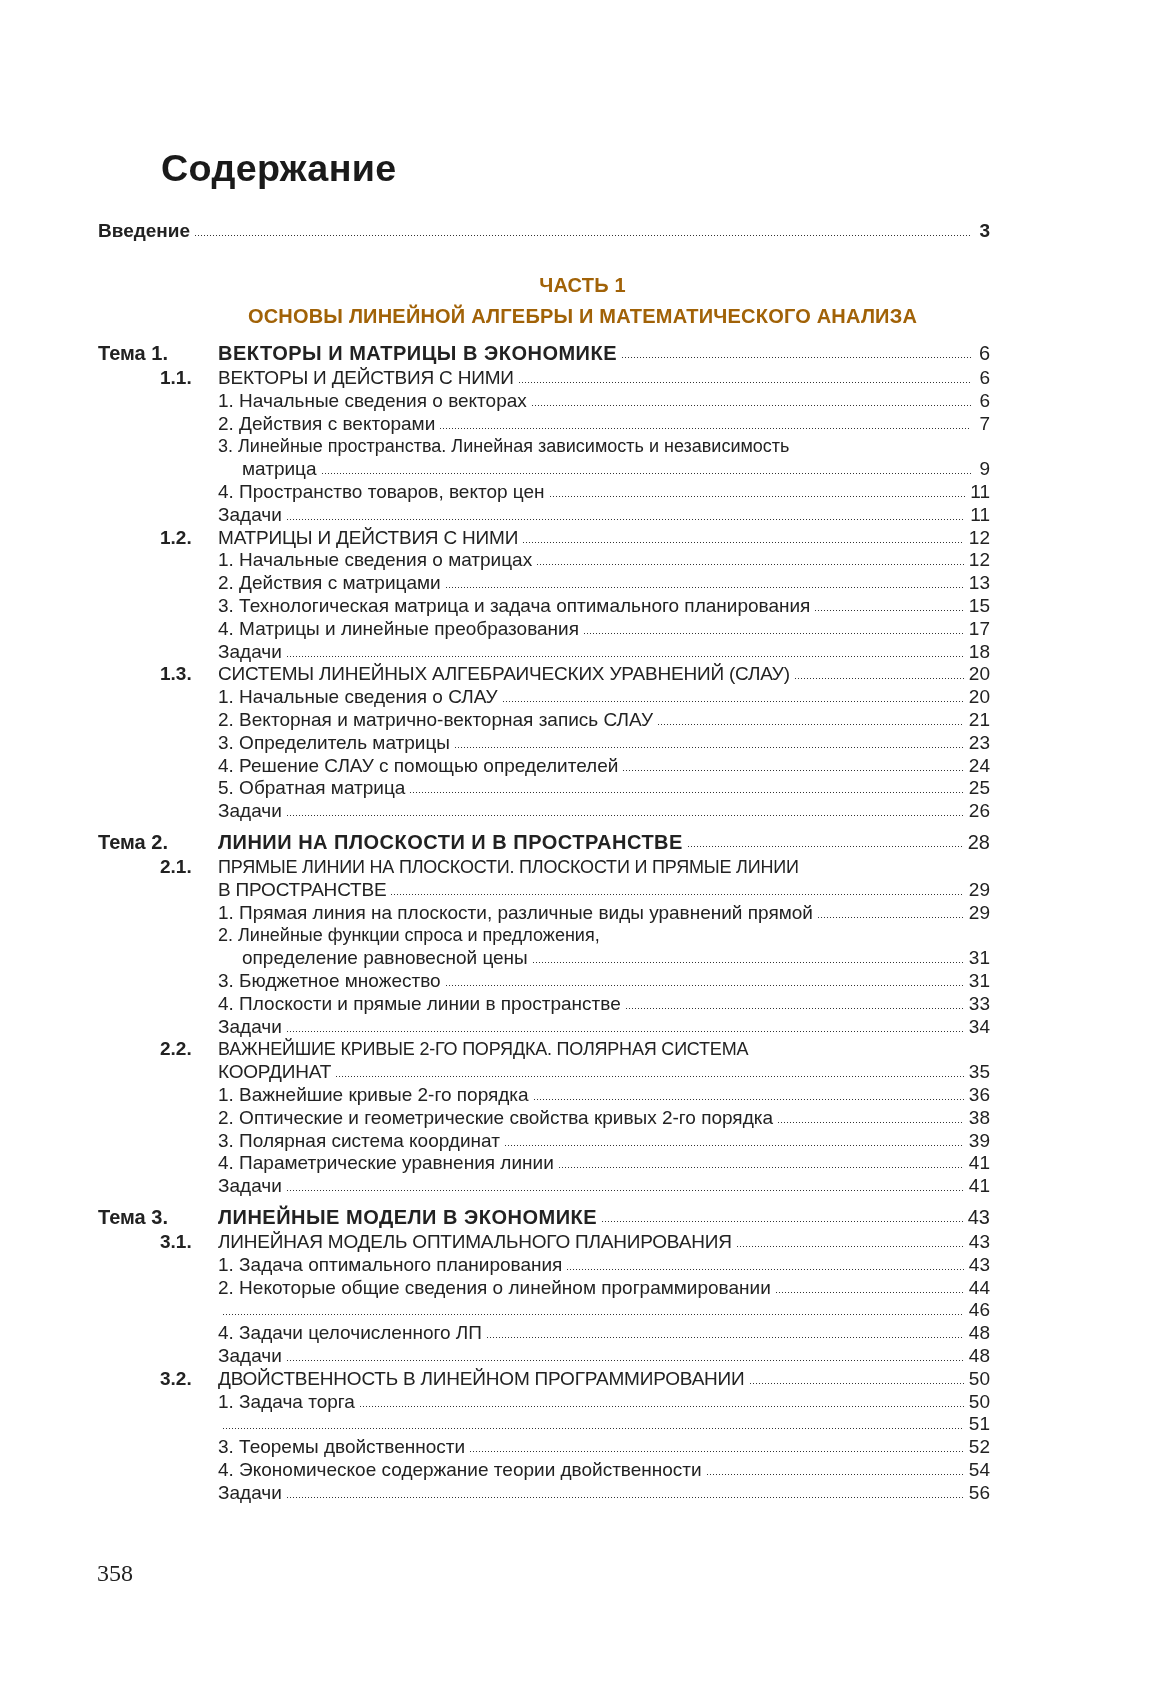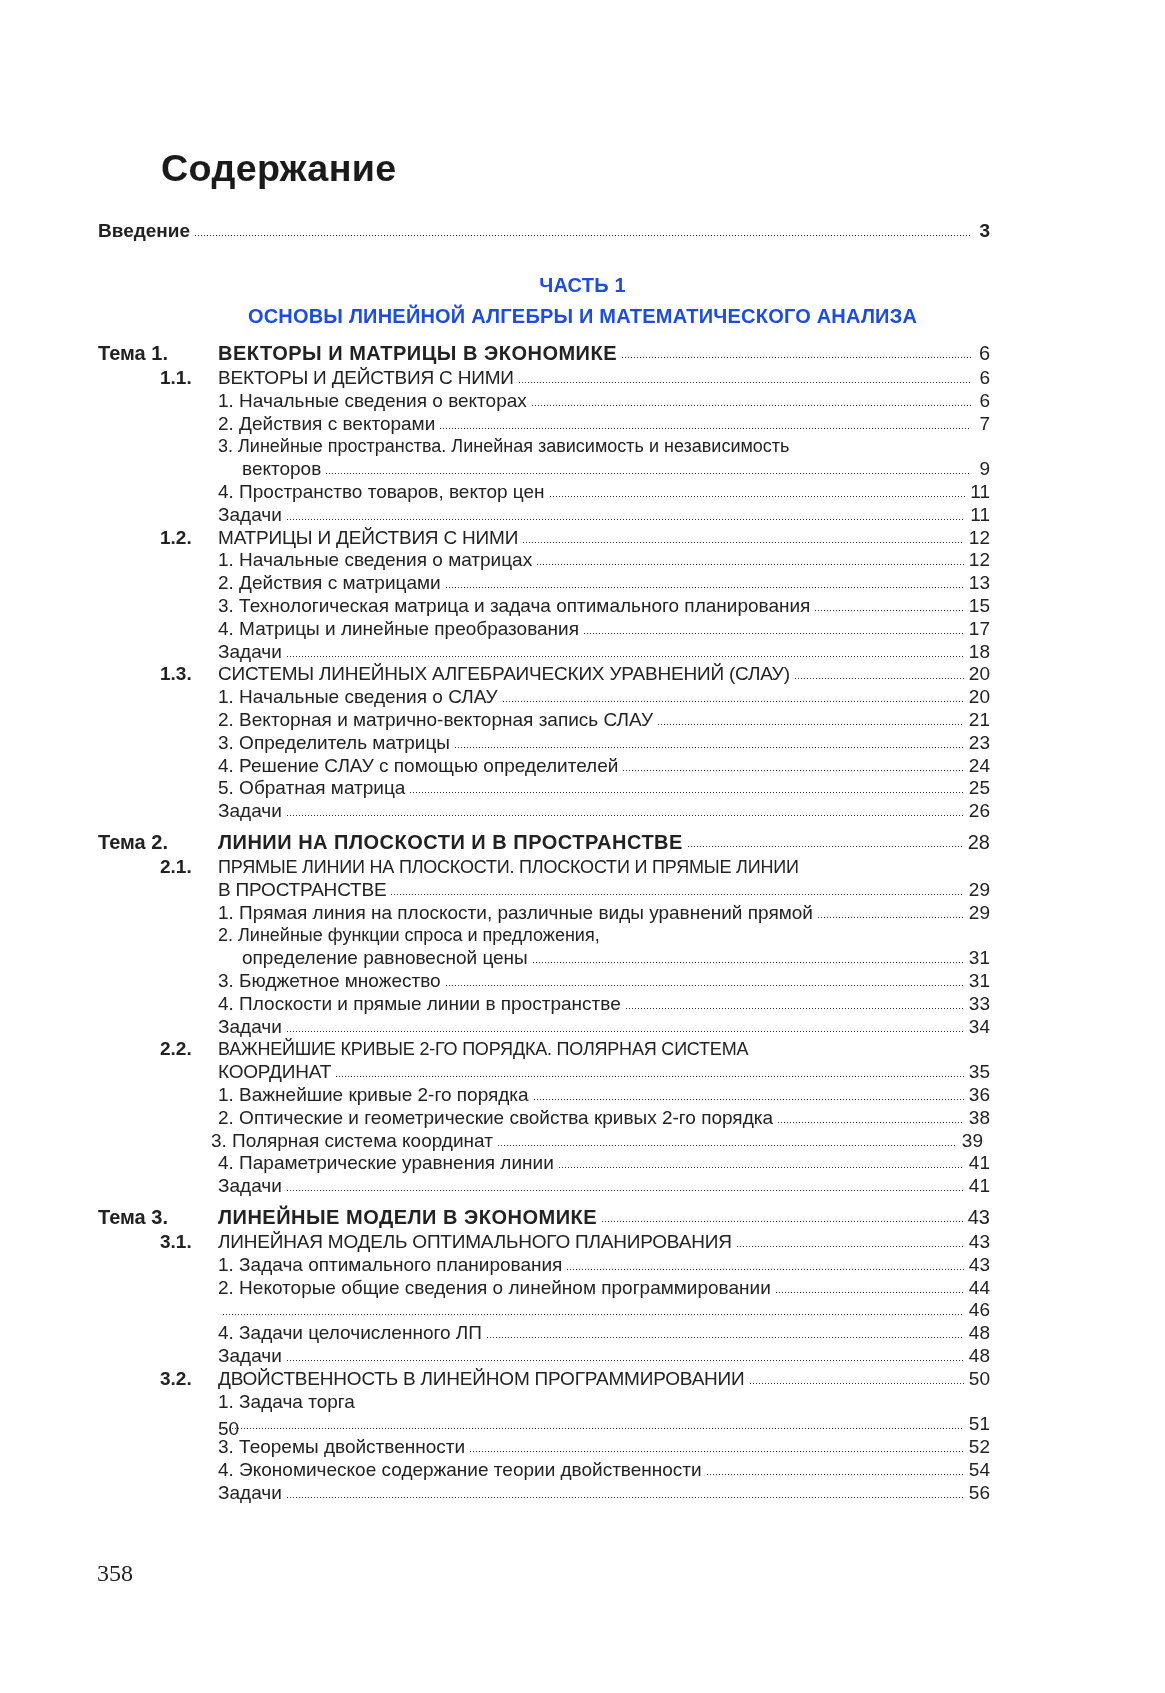--- a/index.html
+++ b/index.html
@@ -19,21 +19,21 @@
     .toc-line .dots {
       flex: 1; margin: 0 5px 0 4px; height: 4px; align-self: flex-end; margin-bottom: 5px;
       background-image: radial-gradient(circle, #333 0.7px, transparent 0.9px);
       background-size: 3px 3px; background-repeat: repeat-x; background-position: left bottom;
     }
     .toc-line .page { white-space: nowrap; min-width: 14px; text-align: right; }
     .intro { font-weight: bold; font-size: 19px; }
     .part-heading {
       position: absolute; left: 0; width: 1165px; text-align: center;
       font-family: "Liberation Sans", sans-serif; font-weight: bold; font-size: 20px;
-      color: #1d4ed8; letter-spacing: 0.2px;
+      color: #a16207; letter-spacing: 0.2px;
     }
     .topic-num {
       position: absolute; left: 98px;
       font-family: "Liberation Sans", sans-serif; font-weight: bold; font-size: 20px; color: #222;
     }
     .topic-line .label { font-weight: bold; font-size: 20px; letter-spacing: 0.5px; }
     .topic-line .page { font-size: 20px; }
     .sec-num {
       position: absolute; left: 160px;
       font-family: "Liberation Sans", sans-serif; font-weight: bold; font-size: 19px; color: #222;
@@ -80,21 +80,21 @@
       <span class="dots"></span>
       <span class="page">6</span>
     </div>
     <div class="toc-line " style="left: 218px; top: 412.6px; width: 772px;">
       <span class="label">2. Действия с векторами</span>
       <span class="dots"></span>
       <span class="page">7</span>
     </div>
     <div class="plain" style="left: 218px; top: 435.4px;">3. Линейные пространства. Линейная зависимость и независимость</div>
     <div class="toc-line " style="left: 242px; top: 458.2px; width: 748px;">
-      <span class="label">векторов</span>
+      <span class="label">матрица</span>
       <span class="dots"></span>
       <span class="page">9</span>
     </div>
     <div class="toc-line " style="left: 218px; top: 481px; width: 772px;">
       <span class="label">4. Пространство товаров, вектор цен</span>
       <span class="dots"></span>
       <span class="page">11</span>
     </div>
     <div class="toc-line " style="left: 218px; top: 503.8px; width: 772px;">
       <span class="label">Задачи</span>
@@ -217,21 +217,21 @@
     <div class="toc-line " style="left: 218px; top: 1084px; width: 772px;">
       <span class="label">1. Важнейшие кривые  2-го порядка</span>
       <span class="dots"></span>
       <span class="page">36</span>
     </div>
     <div class="toc-line " style="left: 218px; top: 1106.8px; width: 772px;">
       <span class="label">2. Оптические и геометрические свойства кривых  2-го порядка</span>
       <span class="dots"></span>
       <span class="page">38</span>
     </div>
-    <div class="toc-line " style="left: 211px; top: 1129.6px; width: 772px; justify-content: flex-end;">
+    <div class="toc-line " style="left: 218px; top: 1129.6px; width: 772px; justify-content: flex-end;">
       <span class="label">3. Полярная система координат</span>
       <span class="dots"></span>
       <span class="page">39</span>
     </div>
     <div class="toc-line " style="left: 218px; top: 1152.4px; width: 772px;">
       <span class="label">4. Параметрические уравнения линии</span>
       <span class="dots"></span>
       <span class="page">41</span>
     </div>
     <div class="toc-line " style="left: 218px; top: 1175.2px; width: 772px;">
@@ -274,21 +274,21 @@
       <span class="label">Задачи</span>
       <span class="dots"></span>
       <span class="page">48</span>
     </div>
     <div class="sec-num" style="top: 1367.8px;">3.2.</div>
     <div class="toc-line sec-line" style="left: 218px; top: 1367.8px; width: 772px;">
       <span class="label">ДВОЙСТВЕННОСТЬ В ЛИНЕЙНОМ ПРОГРАММИРОВАНИИ</span>
       <span class="dots"></span>
       <span class="page">50</span>
     </div>
-    <div class="toc-line " style="left: 218px; top: 1390.6px; width: 772px; flex-direction: column;">
+    <div class="toc-line " style="left: 218px; top: 1390.6px; width: 772px;">
       <span class="label">1. Задача торга</span>
       <span class="dots"></span>
       <span class="page">50</span>
     </div>
     <div class="toc-line " style="left: 218px; top: 1413.4px; width: 772px;">
       <span class="dots"></span>
       <span class="page">51</span>
     </div>
     <div class="toc-line " style="left: 218px; top: 1436.2px; width: 772px;">
       <span class="label">3. Теоремы двойственности</span>

